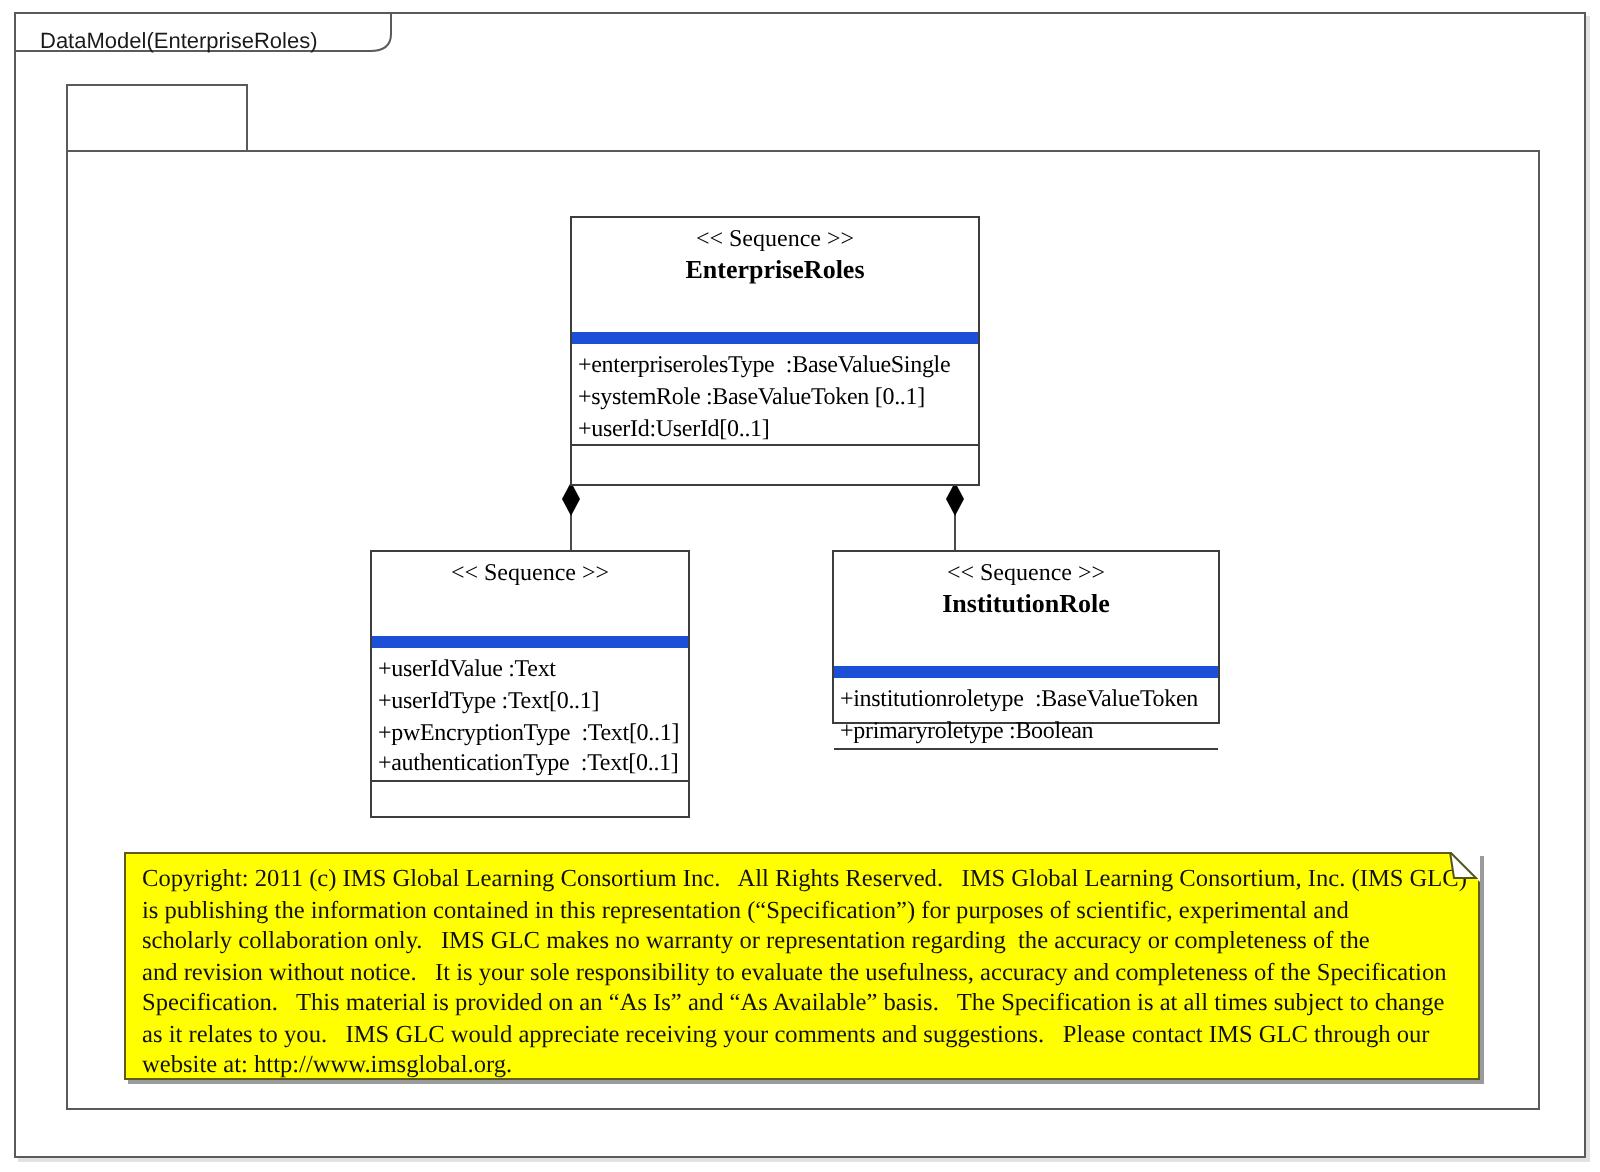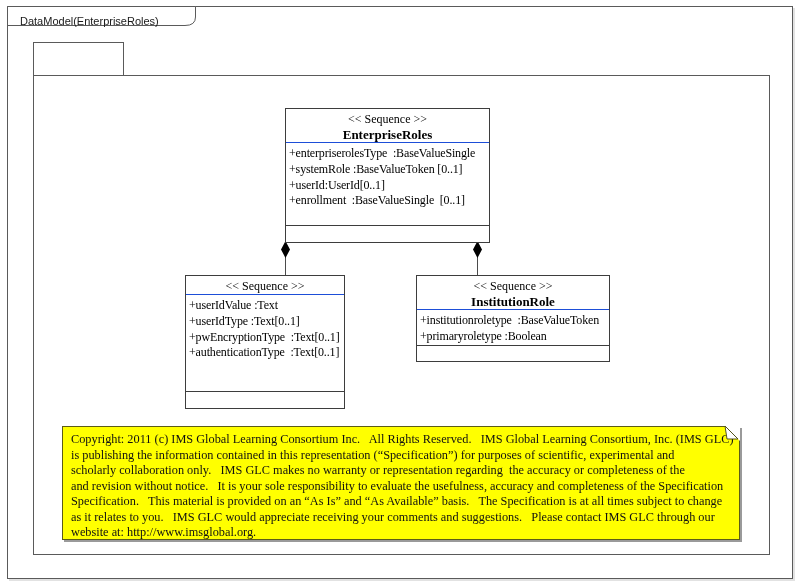--- a/index.html
+++ b/index.html
@@ -17,25 +17,25 @@
 
   
   .pkg-tab { position:absolute; left:33px; top:42px; width:91px; height:34px;
              border:1px solid #5a5a5a; background:#ffffff; padding:1px 0 0 4px;
              font-size:12px; line-height:15px; white-space:pre; }
   .pkg-body { position:absolute; left:33px; top:75px; width:737px; height:480px;
               border:1px solid #5a5a5a; background:#ffffff; }
 
   
   .cls { position:absolute; background:#ffffff; border:1px solid #3d3d3d;
-         display:flex; flex-direction:column; }
+         display:flex; flex-direction:column;gap:24px; }
   .cls-header { text-align:center; padding-top:3px; }
   .cls-stereo { font-size:12px; line-height:15px; white-space:pre; }
   .cls-name   { font-size:13px; font-weight:bold; line-height:15px; white-space:pre; }
-  .cls-attrs  { flex:1; border-top:1px solid #1d4ed8; border-bottom:1px solid #3d3d3d;
+  .cls-attrs  { flex:1; border-top:6px solid #1d4ed8; border-bottom:1px solid #3d3d3d;
                 padding:3px 0 0 3px; overflow:visible; }
   .cls-attr   { font-size:12px; line-height:15.8px; letter-spacing:-0.15px; white-space:pre; }
   .cls-footer { height:16px; }
 
   #cls-enterpriseroles { left:285px; top:108px; width:205px; height:135px; }
   #cls-userid          { left:185px; top:275px; width:160px; height:134px; }
   #cls-institutionrole { left:416px; top:275px; width:194px; height:87px; }
 
   
   .edge-line { position:absolute; width:1px; background:#4b4b4b; }
@@ -81,21 +81,20 @@
 
   <div class="cls" id="cls-enterpriseroles">
     <div class="cls-header">
       <div class="cls-stereo">&lt;&lt; Sequence &gt;&gt;</div>
       <div class="cls-name">EnterpriseRoles</div>
     </div>
     <div class="cls-attrs">
       <div class="cls-attr">+enterpriserolesType  :BaseValueSingle</div>
       <div class="cls-attr">+systemRole :BaseValueToken [0..1]</div>
       <div class="cls-attr">+userId:UserId[0..1]</div>
-      <div class="cls-attr">+enrollment  :BaseValueSingle  [0..1]</div>
     </div>
     <div class="cls-footer"></div>
   </div>
 
   <div class="cls" id="cls-userid">
     <div class="cls-header">
       <div class="cls-stereo">&lt;&lt; Sequence &gt;&gt;</div>
     </div>
     <div class="cls-attrs">
       <div class="cls-attr">+userIdValue :Text</div>

